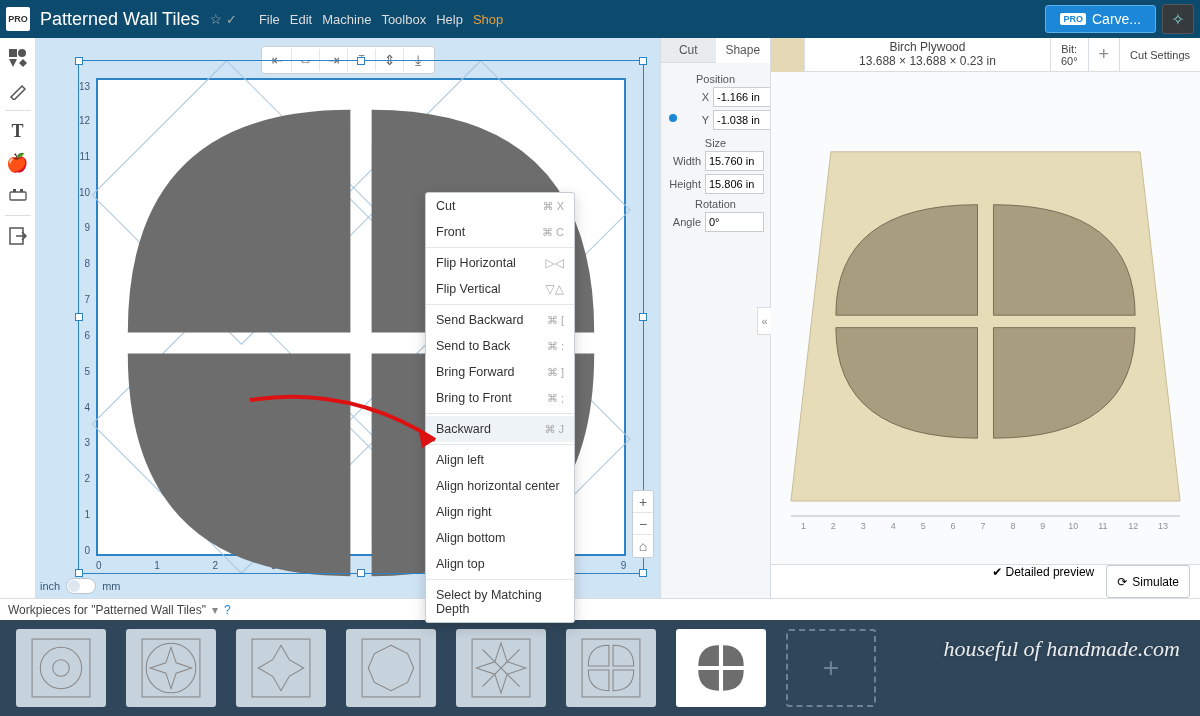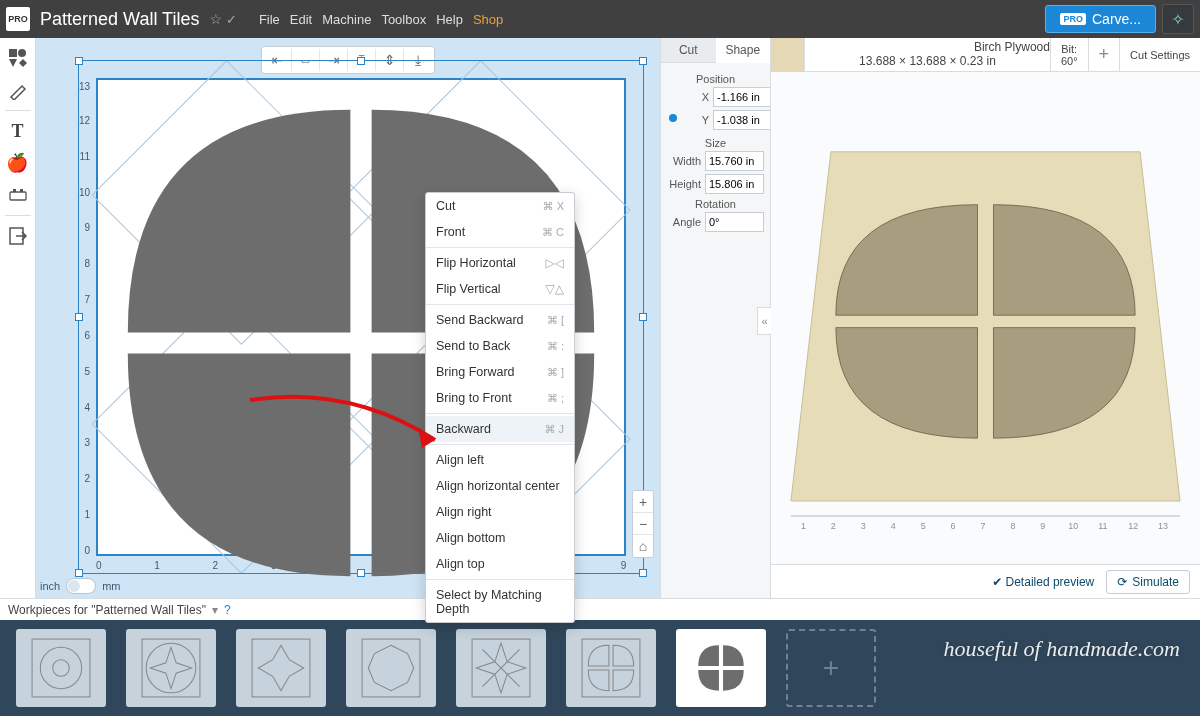--- a/index.html
+++ b/index.html
@@ -1,19 +1,19 @@
 <!DOCTYPE html>
 <html><head>
 <meta charset="utf-8">
 <style>
 * { box-sizing: border-box; margin: 0; padding: 0; font-family: -apple-system, "Helvetica Neue", Arial, sans-serif; }
 html, body { width: 1200px; height: 716px; overflow: hidden; background: #fff; }
 
 
-.titlebar { height: 38px; background: #404040; color: #eee; display: flex; align-items: center; padding: 0 6px; }
+.titlebar { height: 38px; background: #0c4a6e; color: #eee; display: flex; align-items: center; padding: 0 6px; }
 .titlebar .logo { width: 24px; height: 24px; background: #fff; color: #333; font-size: 9px; font-weight: 700; display: flex; align-items: center; justify-content: center; border-radius: 2px; margin-right: 10px; }
 .titlebar .project { font-size: 18px; font-weight: 400; color: #fff; margin-right: 10px; }
 .titlebar .star { color: #aaa; font-size: 14px; margin-right: 4px; cursor: pointer;}
 .titlebar .check { color: #aaa; font-size: 13px; margin-right: 22px;}
 .titlebar .menu { display: flex; gap: 10px; font-size: 13px; color: #ddd; }
 .titlebar .menu .shop { color: #e6a13b; }
 .titlebar .spacer { flex: 1; }
 .titlebar .carve-btn { background: #1b87d6; border: 1px solid #5ab0ea; color: #fff; padding: 5px 14px; border-radius: 3px; font-size: 14px; display: flex; align-items: center; gap: 6px; cursor: pointer; }
 .titlebar .carve-btn .pro { background: #fff; color: #1b87d6; font-size: 9px; font-weight: 700; padding: 1px 3px; border-radius: 2px; }
 .titlebar .sq-btn { width: 32px; height: 30px; margin-left: 6px; background: #363a3d; border: 1px solid #555; display:flex;align-items:center;justify-content:center;color:#8cc; border-radius:3px; cursor:pointer;}
@@ -66,26 +66,26 @@
 .row label{ width:34px; text-align:right; color:#555; font-size:11px;}
 .row input{ flex:1; min-width:0; height:20px; border:1px solid #c7cdd3; font-size:11px; padding:0 3px; background:#fff;}
 .anchor { width:28px; height:28px; background:#d9e6f2; border-radius:3px; position:relative; margin-right:4px;}
 .anchor::after{content:"";position:absolute;width:8px;height:8px;border-radius:50%;background:#1b87d6;left:2px;bottom:2px;}
 
 
 .preview-pane { width:430px; border-left:1px solid #d8dde2; display:flex; flex-direction:column; position:relative; }
 .matbar { height:34px; border-bottom:1px solid #d8dde2; display:flex; align-items:center; }
 .mat-swatch{width:34px;height:34px;background:#e4d8b5;border-right:1px solid #d8dde2;}
 .mat-info{flex:1;text-align:center;font-size:12px;color:#444;line-height:1.15;}
-.mat-info .nm{font-size:12px;text-align:right;}
+.mat-info .nm{font-size:12px;}
 .bit-cell,.plus-cell,.cutset{height:34px;border-left:1px solid #d8dde2;display:flex;flex-direction:column;align-items:center;justify-content:center;font-size:11px;color:#444;padding:0 10px;cursor:pointer;}
 .plus-cell{font-size:18px;color:#888;}
 .preview-3d{flex:1;background:#fafbfc;position:relative;overflow:hidden;}
 .prev-svg{position:absolute;inset:0;}
-.prev-foot{height:34px;border-top:1px solid #d8dde2;display:flex;align-items:center;justify-content:flex-end;gap:12px;padding:0 10px;font-size:12px;color:#0c4a6e;}
+.prev-foot{height:34px;border-top:1px solid #d8dde2;display:flex;justify-content:flex-end;gap:12px;padding:0 10px;font-size:12px;color:#000000;}
 .prev-foot .sim{border:1px solid #c7cdd3;border-radius:3px;padding:4px 10px;cursor:pointer;display:flex;align-items:center;gap:5px;}
 .collapse-tab{position:absolute;left:-14px;top:48%;width:14px;height:28px;background:#fff;border:1px solid #d8dde2;border-right:none;display:flex;align-items:center;justify-content:center;color:#888;font-size:11px;cursor:pointer;}
 
 
 .wp-label{height:22px;padding:3px 8px;font-size:12px;color:#444;background:#fff;border-top:1px solid #d8dde2;display:flex;align-items:center;gap:6px;}
 .wp-bar{height:96px;background:#30475b;display:flex;align-items:center;gap:20px;padding:0 16px;overflow:hidden;}
 .wp-tile{width:90px;height:78px;background:#c6d2dc;border-radius:3px;position:relative;display:flex;align-items:center;justify-content:center;cursor:pointer;flex-shrink:0;}
 .wp-tile.sel{background:#fff;}
 .wp-tile.add{background:transparent;border:2px dashed #6e8293;color:#6e8293;font-size:28px;}
 .wp-tile svg{width:62px;height:62px;}

